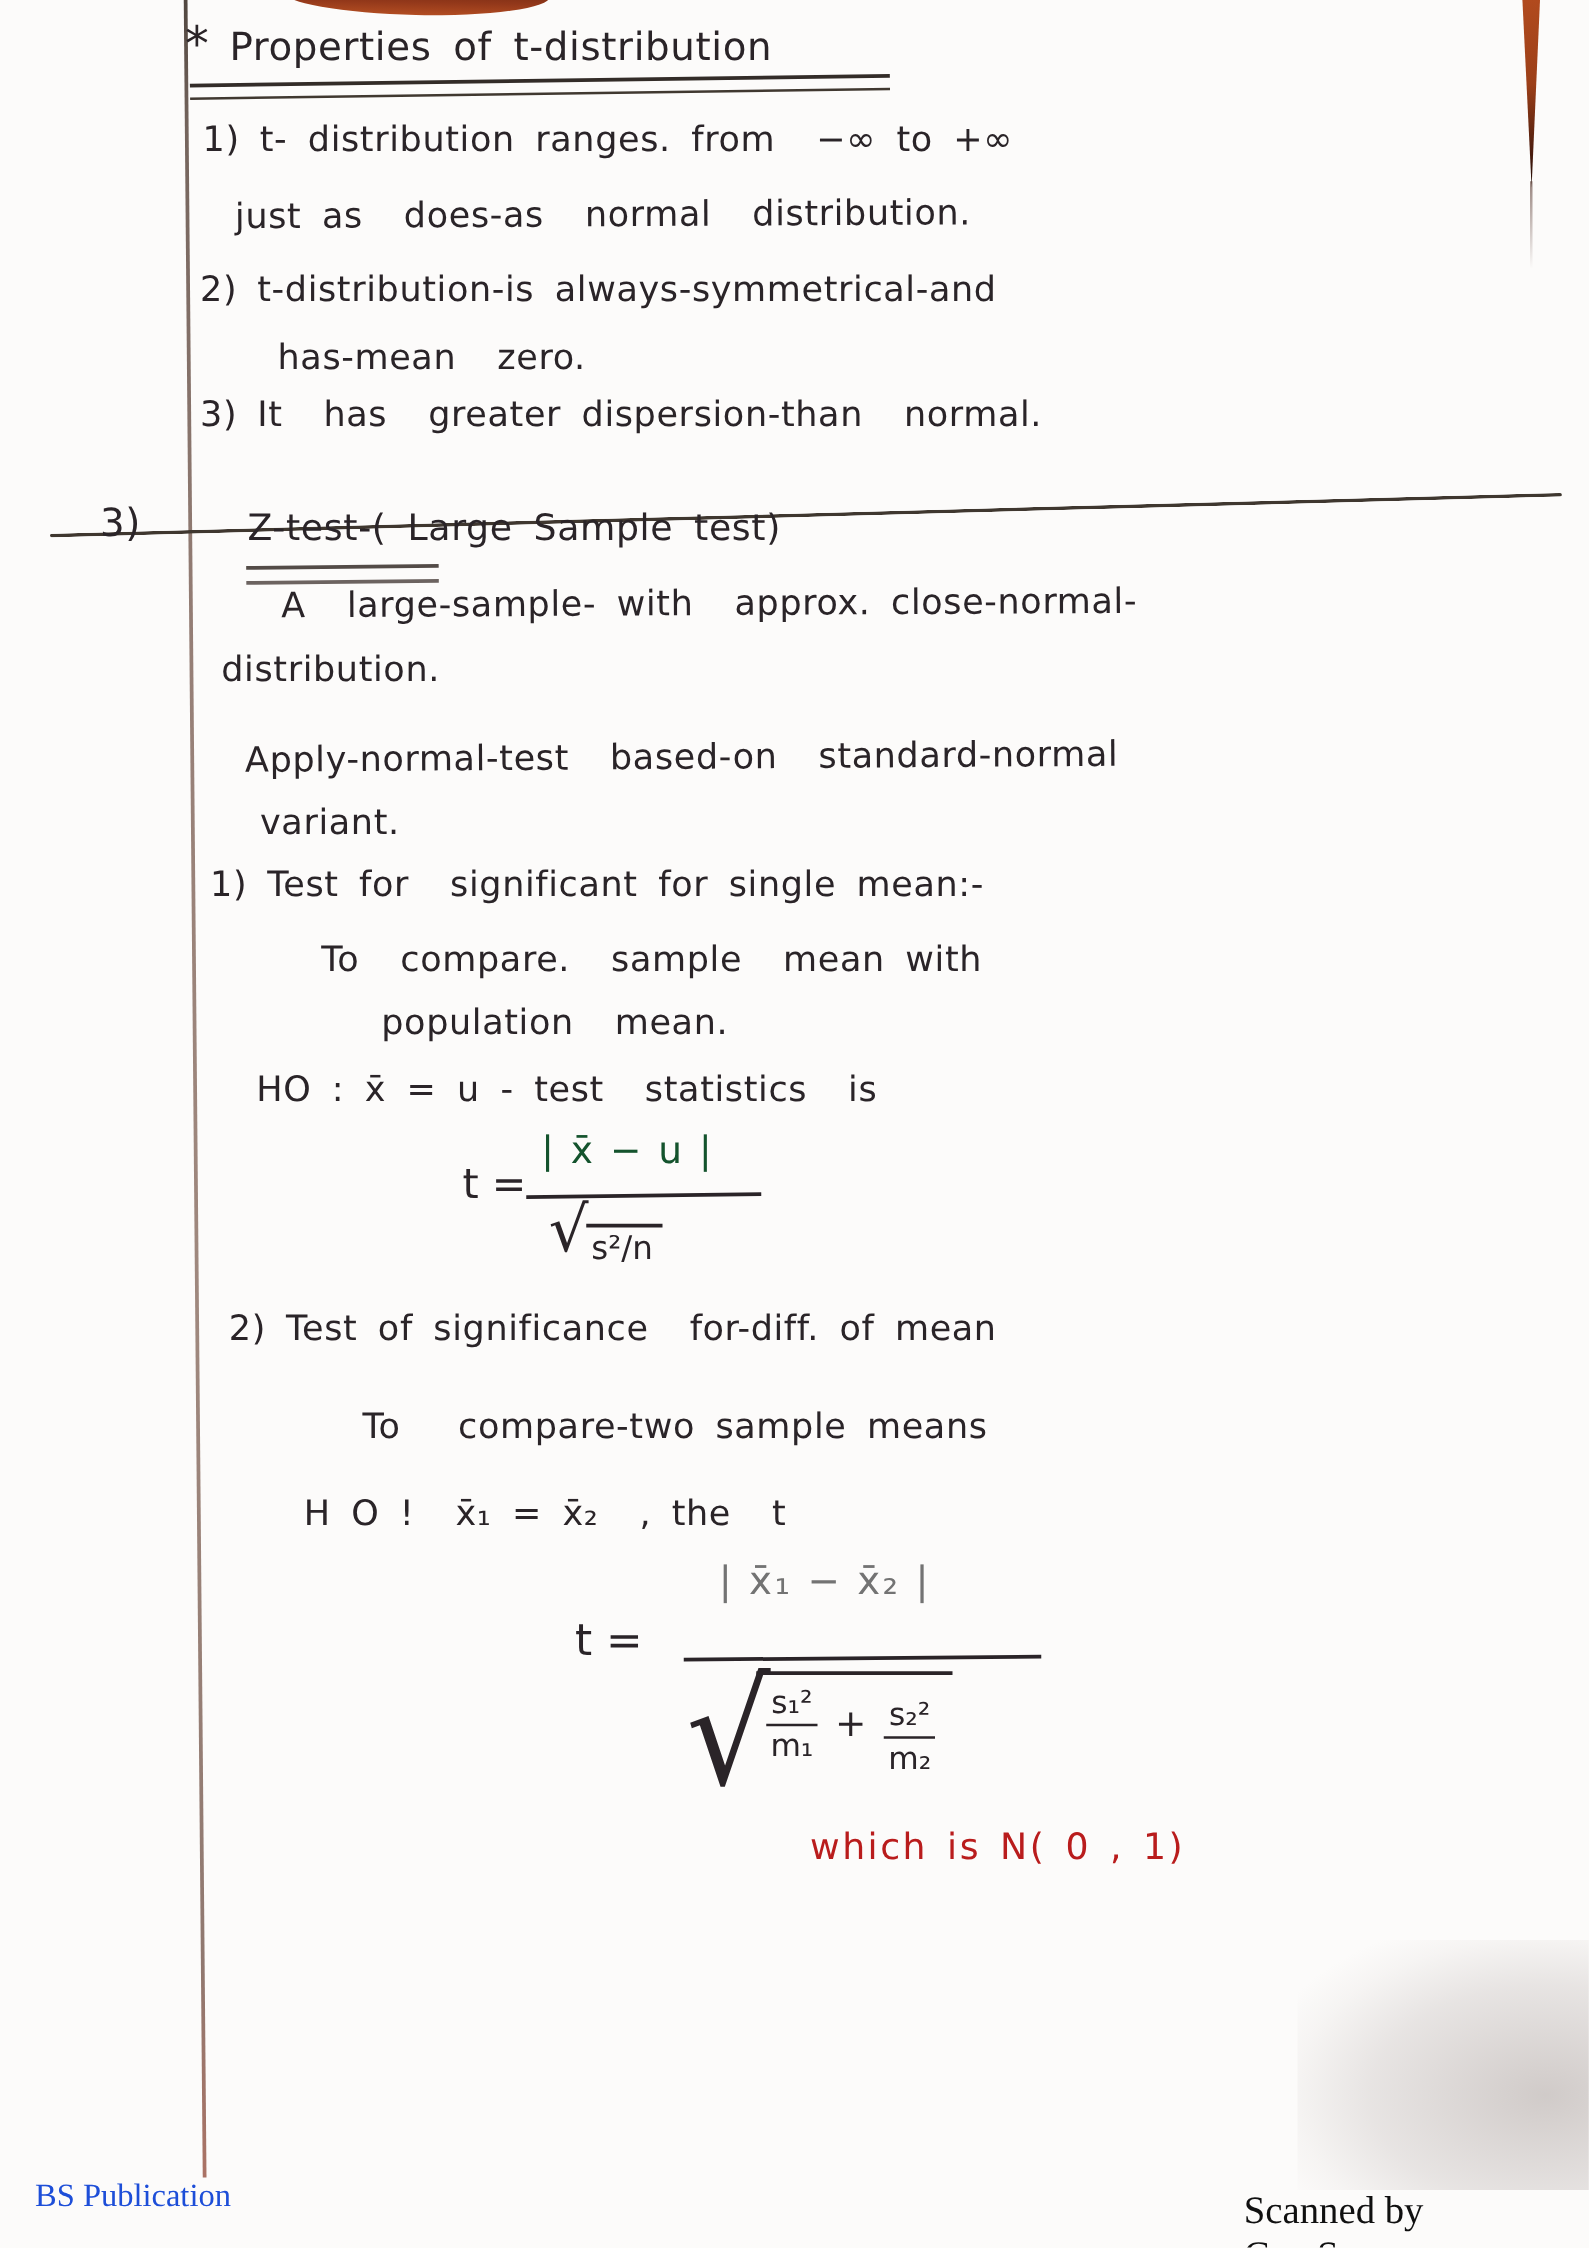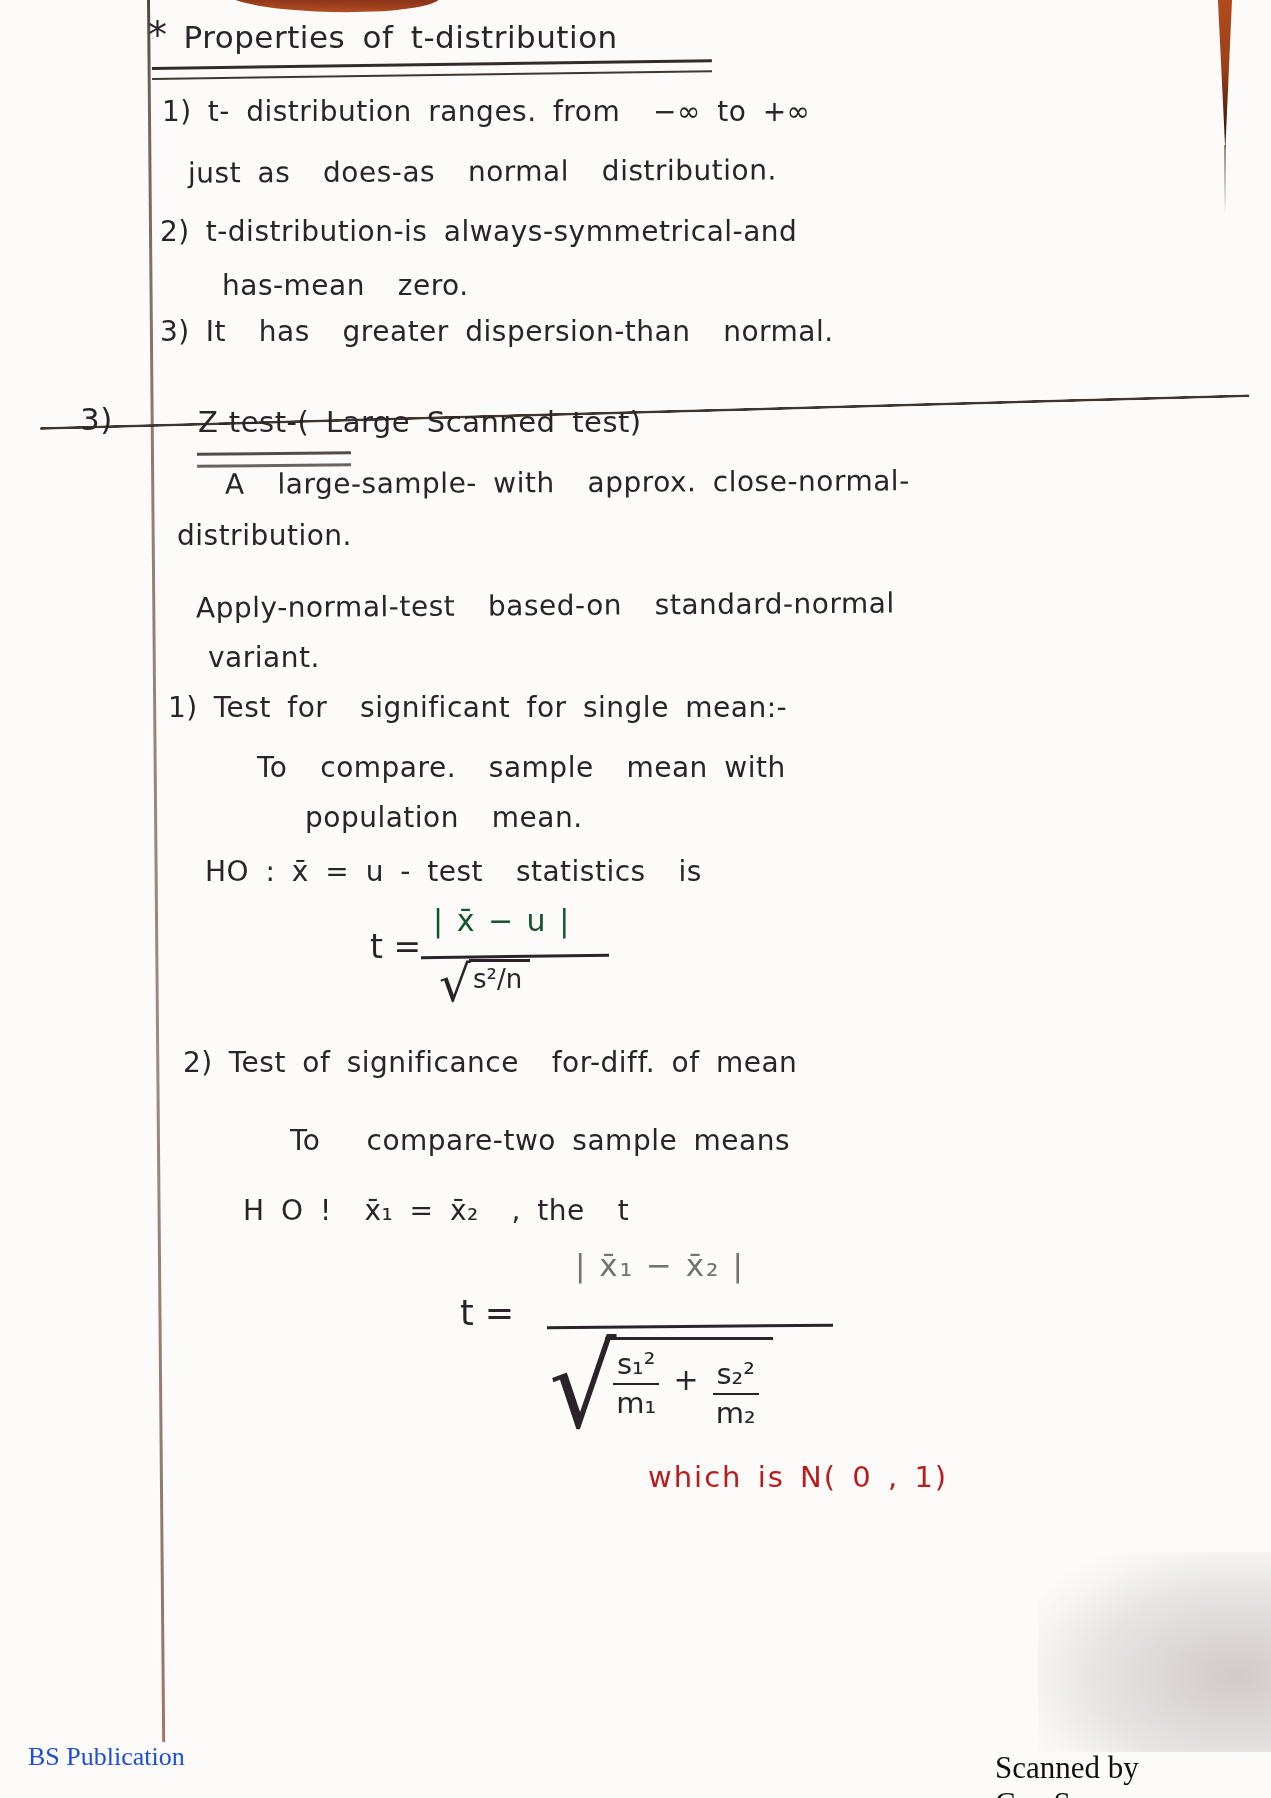--- a/index.html
+++ b/index.html
@@ -56,33 +56,33 @@
     transform:rotate(-0.6deg);
   }
   
   .formula{position:absolute;}
   .f1{left:365px;top:903px;width:620px;height:120px;}
   .f-lhs{position:absolute;font-size:33px;color:#2a2428;}
   .f1 .f-lhs{left:5px;top:24px;}
   .f1-num{position:absolute;left:68px;top:0;font-size:30px;letter-spacing:2px;color:#14532d;white-space:pre;}
   .f1-bar{position:absolute;left:56px;top:52px;width:188px;border-top:3.5px solid #2a2428;transform:rotate(-0.7deg);}
   .f1-sqrt{position:absolute;left:74px;top:56px;font-size:50px;line-height:1;color:#2a2428;}
-  .f1-radicand{position:absolute;left:104px;top:56px;font-size:26px;color:#2a2428;border-top:3px solid #2a2428;padding:2px 8px 0 4px;white-space:pre;}
+  .f1-radicand{position:absolute;left:104px;top:76px;font-size:26px;color:#2a2428;border-top:3px solid #2a2428;padding:2px 8px 0 4px;white-space:pre;}
   .f1-note{position:absolute;left:298px;top:28px;font-size:28px;letter-spacing:1.5px;word-spacing:9px;color:#2a2428;white-space:pre;}
   
   .f2{left:455px;top:1245px;width:560px;height:230px;}
   .f2 .f-lhs{left:5px;top:48px;font-size:35px;}
   .f2-num{position:absolute;left:120px;top:2px;font-size:31px;letter-spacing:2px;color:#737373;white-space:pre;}
   .f2-bar{position:absolute;left:92px;top:80px;width:286px;border-top:3.5px solid #2a2428;transform:rotate(-0.5deg);}
   .f2-sqrt{position:absolute;left:94px;top:86px;font-size:106px;line-height:1;color:#2a2428;transform:scaleY(1.08);transform-origin:top;}
   .f2-radicand{
     position:absolute;left:150px;top:92px;border-top:3px solid #2a2428;
     display:flex;align-items:flex-start;gap:14px;padding:8px 14px 0 8px;color:#2a2428;
   }
-  .sfrac{display:inline-flex;flex-direction:column;align-items:center;font-size:29px;line-height:1.15;}
+  .sfrac{display:inline-flex;flex-direction:column;align-items:center;font-size:25px;line-height:1.15;}
   .sfrac .snum{border-bottom:2.5px solid #2a2428;padding:0 4px 2px;}
   .sfrac .sden{padding-top:2px;text-align:center;}
   .plus{font-size:30px;margin-top:14px;}
   .f2-note{position:absolute;left:648px;top:1460px;font-size:29px;letter-spacing:2px;word-spacing:4px;color:#b91c1c;white-space:pre;}
   
   .footer-left{
     position:absolute;left:28px;top:1742px;font-family:Liberation Serif, serif;
     font-size:26px;color:#1d4ed8;letter-spacing:0;text-align:center;
   }
   .footer-right{
@@ -118,21 +118,21 @@
 <div class="hw" style="left:222px;top:271px;">has-mean  zero.</div>
 
 <div class="hw row" style="left:160px;top:317px;">
   <span class="marker">3)</span>
   <span>It  has  greater dispersion-than  normal.</span>
 </div>
 
 <div class="divider-line"></div>
 
 <div class="hw" style="left:80px;top:402px;font-size:31px;">3)</div>
-<div class="hw" style="left:198px;top:407px;font-size:29px;">Z-test-( Large Scanned test)</div>
+<div class="hw" style="left:198px;top:407px;font-size:29px;">Z-test-( Large Sample test)</div>
 <div class="ztest-underline"></div>
 
 <div class="hw" style="left:225px;top:468px;transform:rotate(-0.3deg);">A  large-sample- with  approx. close-normal-</div>
 <div class="hw" style="left:177px;top:521px;">distribution.</div>
 
 <div class="hw" style="left:196px;top:591px;transform:rotate(-0.4deg);">Apply-normal-test  based-on  standard-normal</div>
 <div class="hw" style="left:208px;top:643px;">variant.</div>
 
 <div class="hw row" style="left:168px;top:693px;">
   <span class="marker">1)</span>

